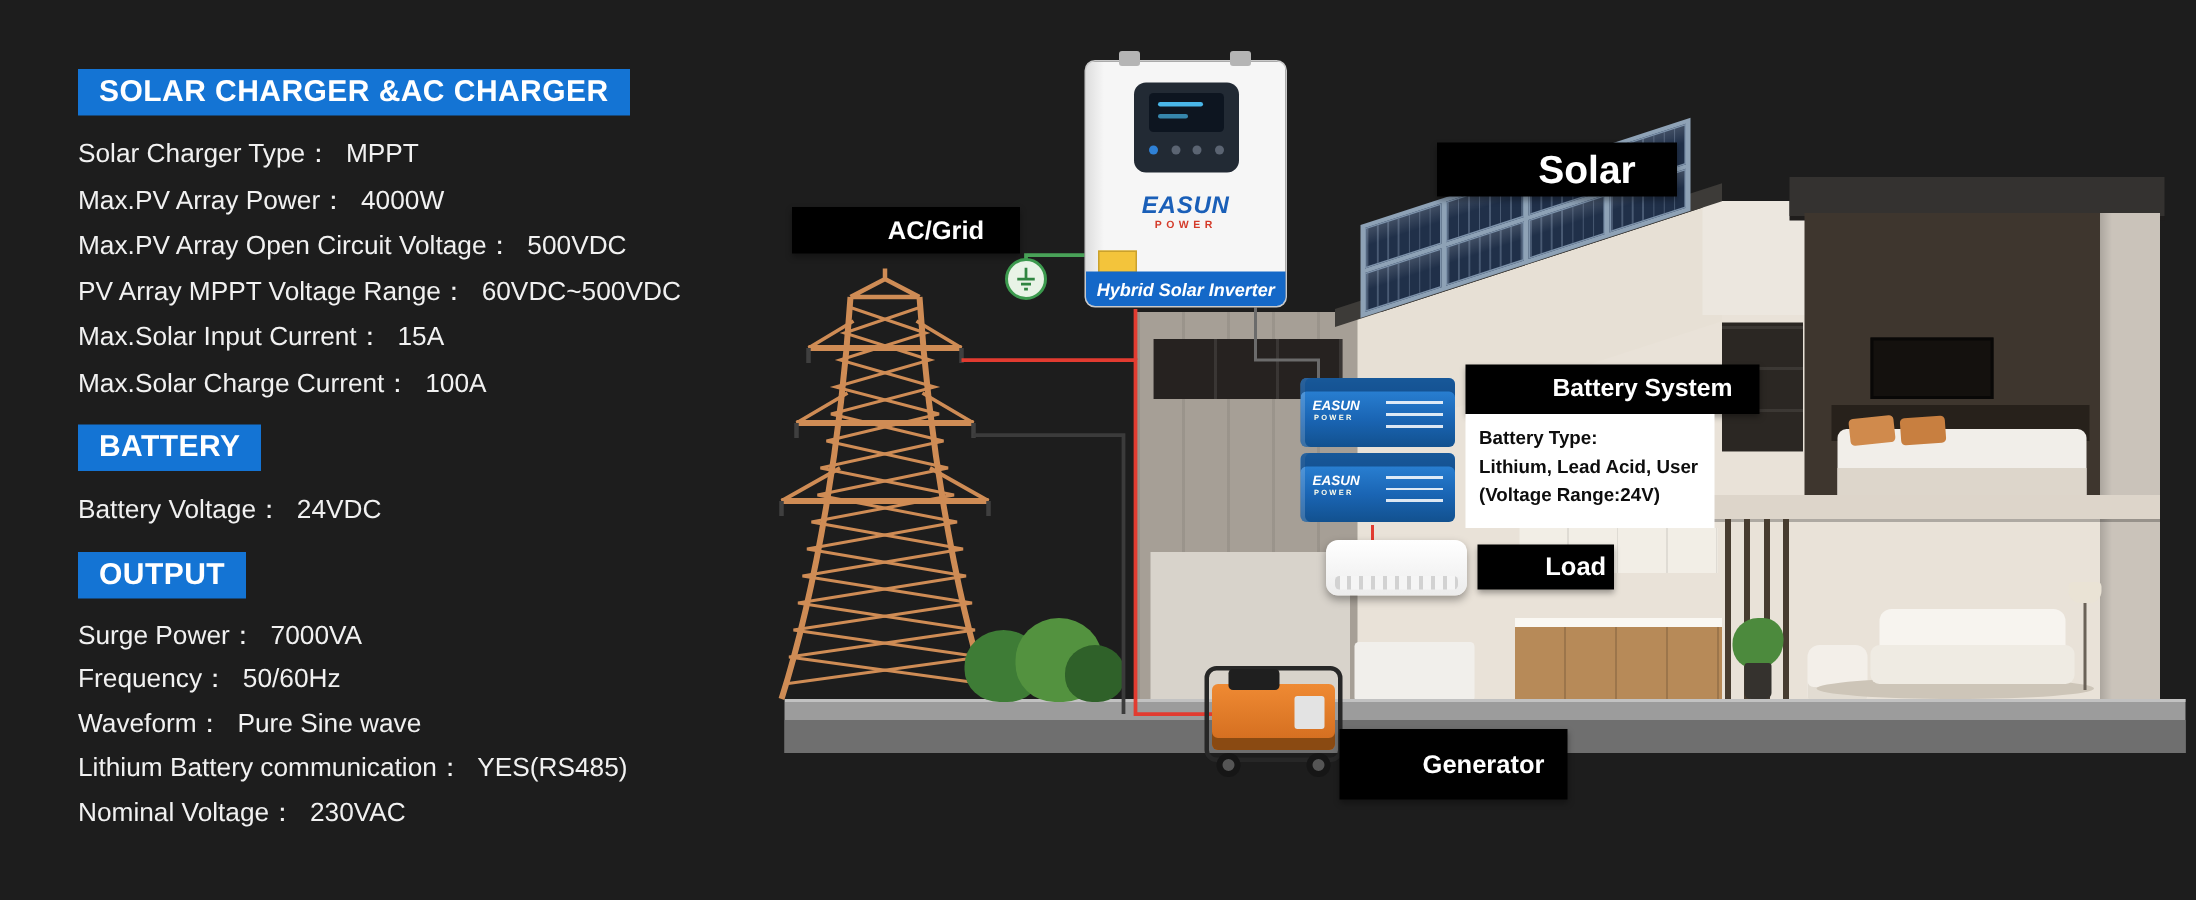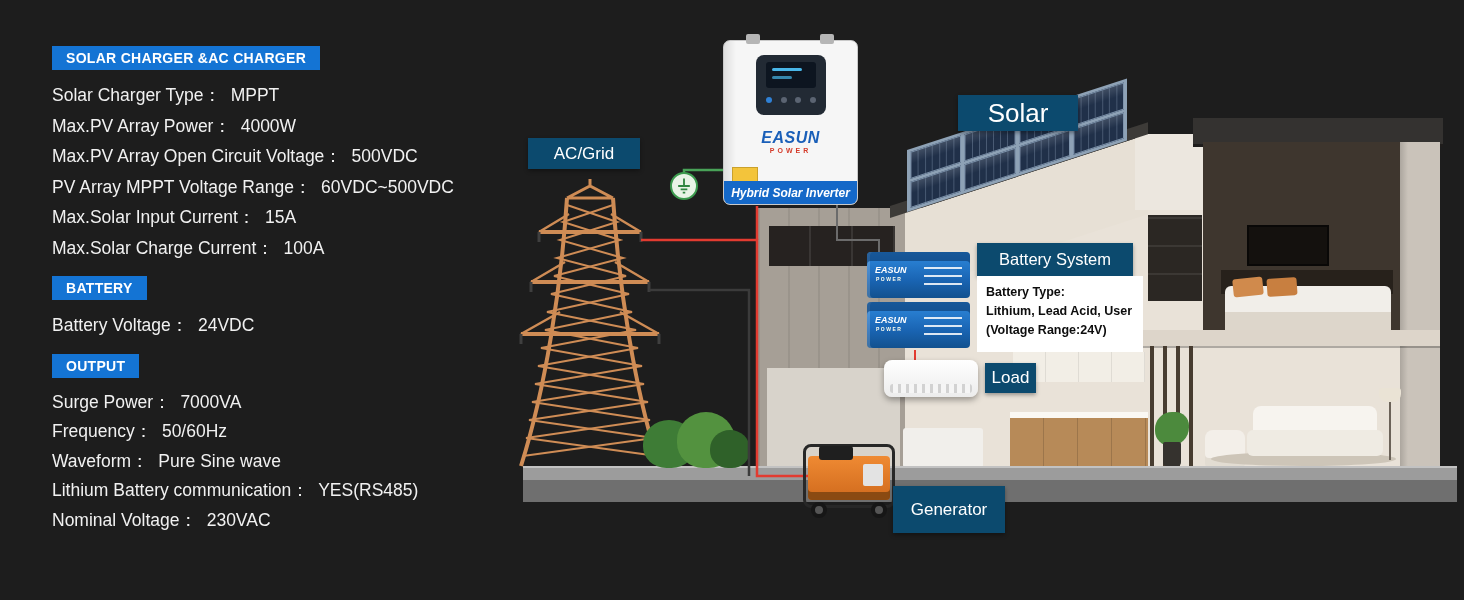--- a/index.html
+++ b/index.html
@@ -1,21 +1,21 @@
 <!DOCTYPE html>
 <html><head>
 <meta charset="utf-8">
 <style>
   html,body{margin:0;padding:0;background:#161616;}
   .canvas{position:relative;width:1464px;height:600px;background:#1d1d1d;overflow:hidden;
           font-family:"Liberation Sans","DejaVu Sans",sans-serif;}
   
   .left-panel{position:absolute;left:0;top:0;width:505px;height:600px;box-sizing:border-box;
               padding:46px 0 0 52px;}
-  .badge{display:inline-block;background:#1474d4;color:#fff;font-weight:700;font-size:14px;
+  .badge{display:inline-block;background:#1474d4;color:#fff;font-weight:700;font-size:20px;
          padding:4px 14px;margin:0 0 10px 0;letter-spacing:.3px;}
   .spec-line{margin:0;color:#f1f1f1;font-size:17.5px;line-height:30.5px;white-space:pre;}
   .spec-line + .badge{margin-top:13px;}
   .out .spec-line{line-height:29.5px;}
   
   .scene{position:absolute;left:505px;top:0;width:959px;height:600px;}
   .scene > *{position:absolute;}
   .svg-layer{left:0;top:0;width:959px;height:600px;pointer-events:none;}
   
   .house-bg{left:253px;top:208px;width:682px;height:270px;background:#e9e2d8;}
@@ -115,22 +115,22 @@
   .gen-body{left:5px;right:5px;top:12px;height:44px;border-radius:4px;
             background:linear-gradient(180deg,#ef8a33,#d06a1d);box-shadow:inset 0 -8px 0 #8a4a12;}
   .gen-engine{left:16px;top:2px;width:34px;height:14px;background:#1f1f1f;border-radius:3px;}
   .gen-panel{right:12px;top:20px;width:20px;height:22px;background:#e3e3e3;border-radius:2px;}
   .gen-wheel{bottom:0;width:16px;height:16px;background:#555;border:4px solid #161616;
              border-radius:50%;box-sizing:border-box;}
   .gen-wheel.w1{left:8px;} .gen-wheel.w2{right:8px;}
   .crate{left:392px;top:498px;width:22px;height:22px;background:#8f8f8f;border-radius:2px;
          box-shadow:inset 0 -6px 0 #747474;}
   
-  .lbl{background:#0c4a6e;color:#fff;font-weight:400;display:flex;align-items:center;justify-content:center;
-       box-shadow:0 2px 4px rgba(0,0,0,.35);}
+  .lbl{background:#000000;color:#fff;font-weight:700;display:flex;align-items:center;justify-content:center;
+       box-shadow:0 2px 4px rgba(0,0,0,.35);padding-left:40px;}
   .lbl-acgrid{left:23px;top:138px;width:112px;height:31px;font-size:17px;}
   .lbl-solar{left:453px;top:95px;width:120px;height:36px;font-size:26px;}
   .lbl-batsys{left:472px;top:243px;width:156px;height:33px;font-size:16.5px;}
   .lbl-load{left:480px;top:363px;width:51px;height:30px;font-size:17px;}
   .lbl-gen{left:388px;top:486px;width:112px;height:47px;font-size:17px;}
   .bat-info{left:472px;top:276px;width:166px;height:76px;background:#fff;color:#0d0d0d;
             font-size:12.5px;font-weight:700;line-height:1.5;padding:7px 9px;box-sizing:border-box;}
   .bat-info span{display:block;}
 </style>
 </head>

